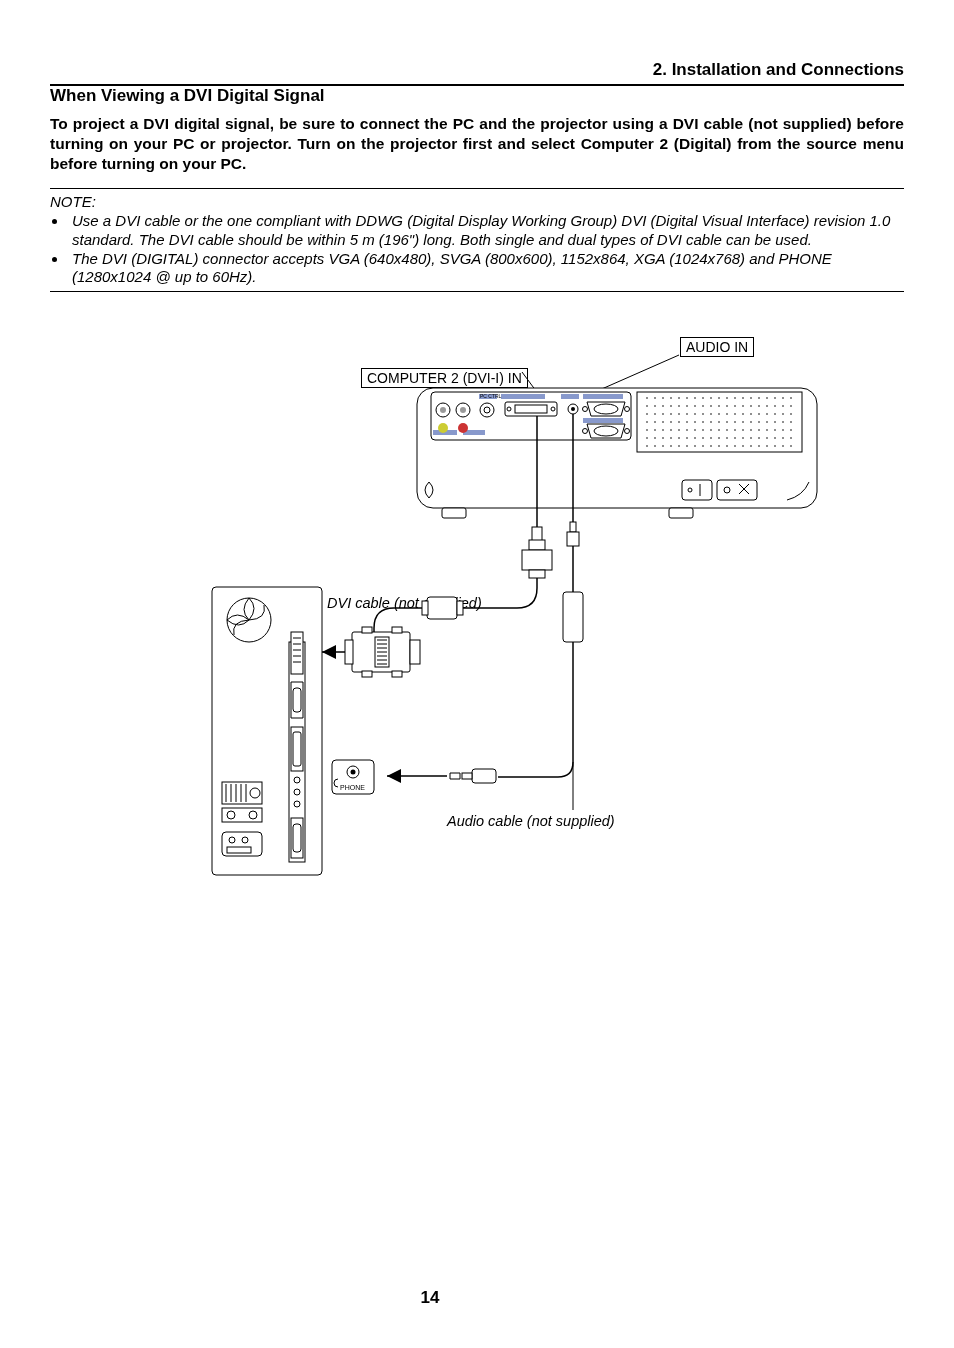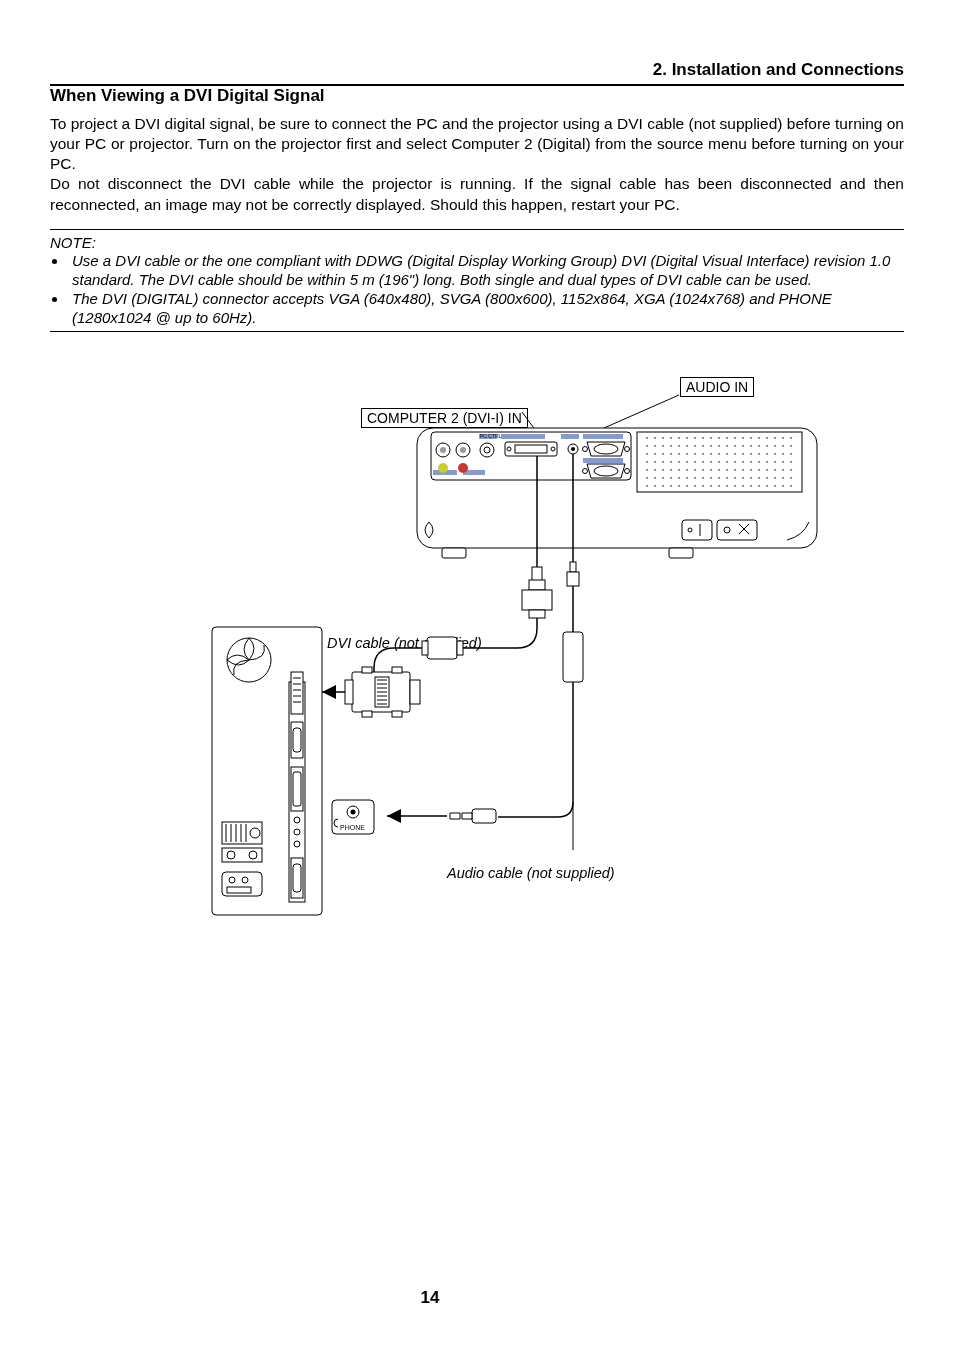--- a/index.html
+++ b/index.html
@@ -23,21 +23,21 @@
   .sub-header {
     font-weight: bold;
     font-size: 17px;
     margin-bottom: 8px;
   }
   .body-text {
     font-size: 15.5px;
     line-height: 1.3;
     text-align: justify;
   }
-  .body-text p { margin: 0; }
+  .body-text p { margin: 0; font-weight: bold; }
   .note-block {
     border-top: 1px solid #000;
     border-bottom: 1px solid #000;
     margin-top: 14px;
     padding: 4px 0 4px 0;
     font-style: italic;
     font-size: 15px;
     line-height: 1.25;
   }
   .note-label { margin: 0; }
@@ -82,38 +82,37 @@
 </style>
 </head>
 <body>
 
 <div class="section-header">2. Installation and Connections</div>
 
 <div class="sub-header">When Viewing a DVI Digital Signal</div>
 
 <div class="body-text">
   <p>To project a DVI digital signal, be sure to connect the PC and the projector using a DVI cable (not supplied) before turning on your PC or projector. Turn on the projector first and select Computer 2 (Digital) from the source menu before turning on your PC.</p>
-  <p>Do not disconnect the DVI cable while the projector is running. If the signal cable has been disconnected and then reconnected, an image may not be correctly displayed. Should this happen, restart your PC.</p>
 </div>
 
 <div class="note-block">
   <p class="note-label">NOTE:</p>
   <ul class="note-list">
     <li>Use a DVI cable or the one compliant with DDWG (Digital Display Working Group) DVI (Digital Visual Interface) revision 1.0 standard. The DVI cable should be within 5 m (196") long. Both single and dual types of DVI cable can be used.</li>
     <li>The DVI (DIGITAL) connector accepts VGA (640x480), SVGA (800x600), 1152x864, XGA (1024x768) and PHONE (1280x1024 @ up to 60Hz).</li>
   </ul>
 </div>
 
 <div class="diagram-area">
 
   <div class="box-label" style="left:215px; top:36px;margin-left:19px;">COMPUTER 2 (DVI-I) IN</div>
   <div class="box-label" style="left:553px; top:5px;">AUDIO IN</div>
 
   <div class="caption" style="left:200px; top:262px;">DVI cable (not supplied)</div>
-  <div class="caption" style="left:320px; top:492px;">Audio cable (not supplied)</div>
+  <div class="caption" style="left:320px; top:480px;">Audio cable (not supplied)</div>
 
   <svg width="700" height="560" style="position:absolute;left:0;top:0;">
 
     <line class="la" x1="395" y1="40" x2="415" y2="67"></line>
 
     <line class="la" x1="552" y1="23" x2="452" y2="67"></line>
 
     <g>
       <rect class="fillw" x="290" y="56" width="400" height="120" rx="16"></rect>
 

